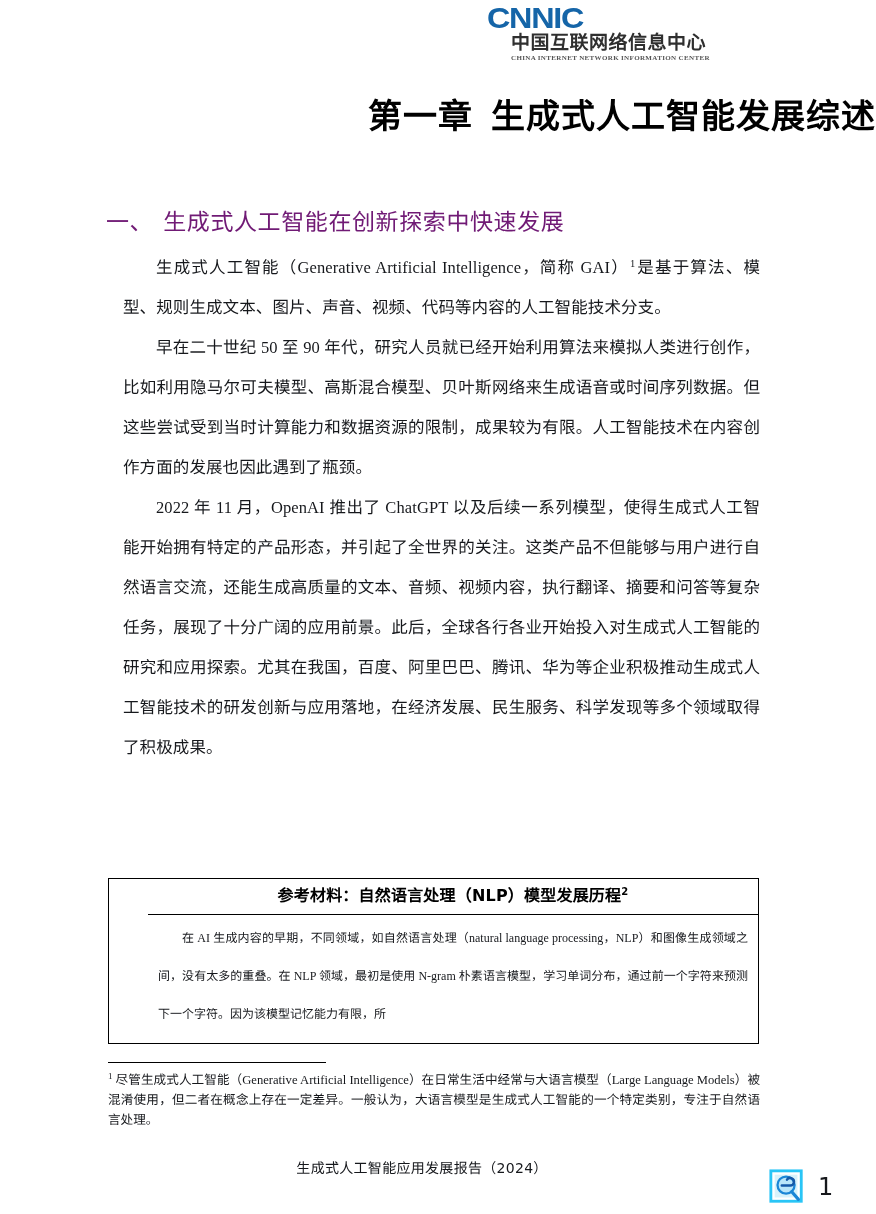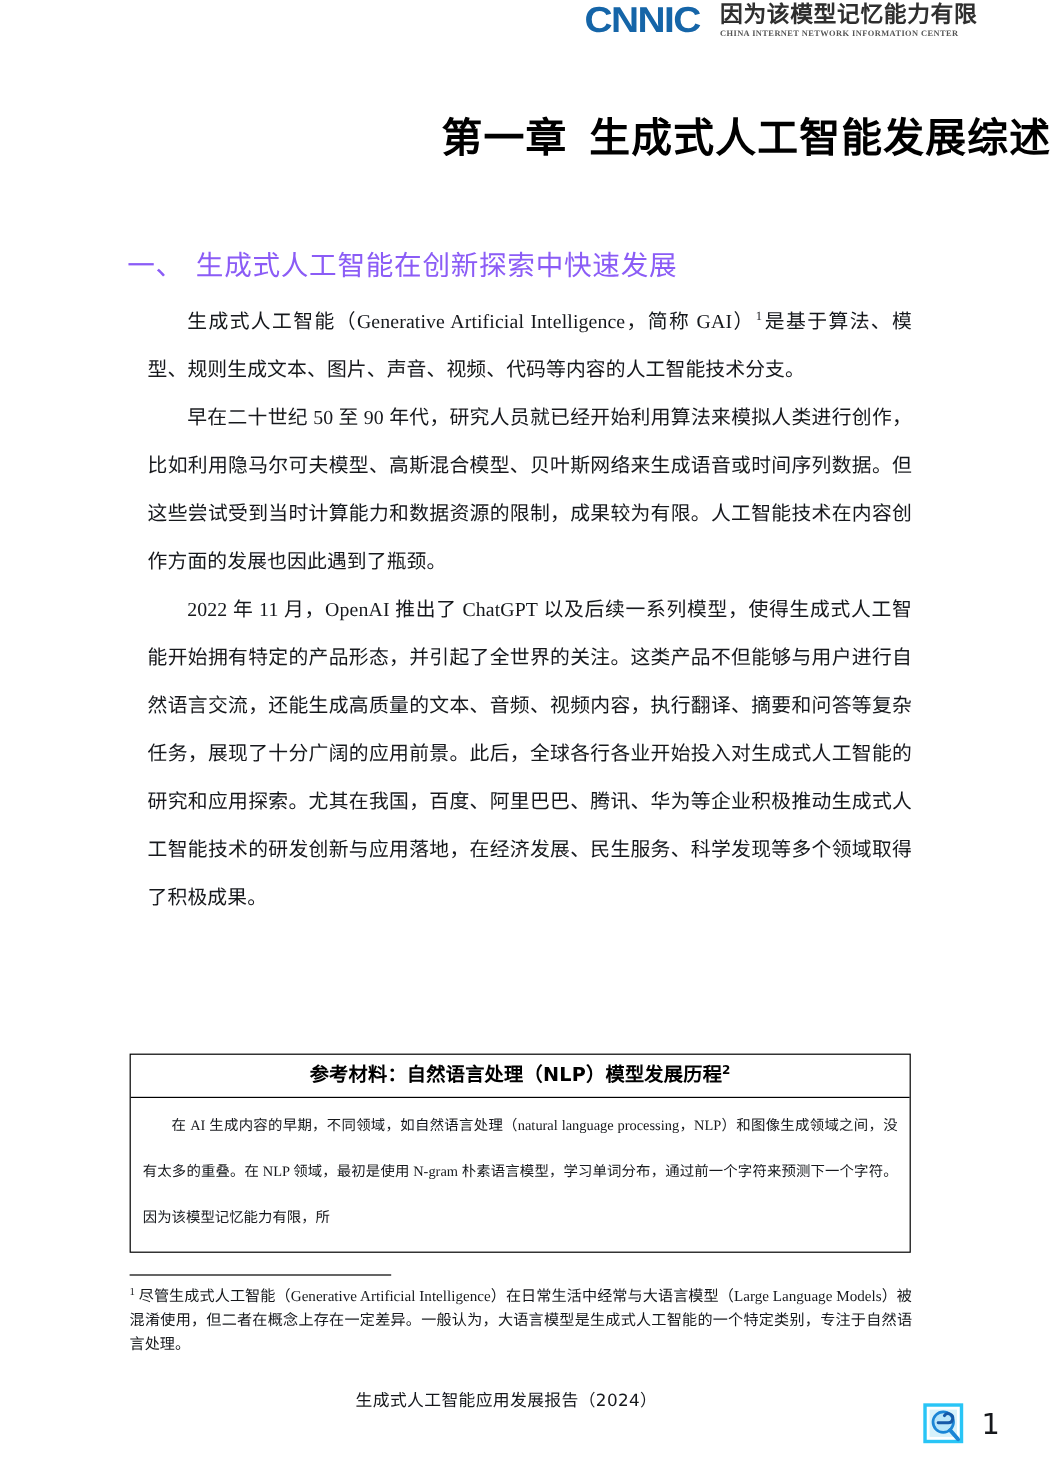--- a/index.html
+++ b/index.html
@@ -25,20 +25,21 @@
     left: 0px;
     width: 876px;
     height: 44px;
   }
   .cnnic-logo {
     position: absolute;
     top: 3px;
     left: 487px;
     display: flex;
     align-items: flex-start;
+    flex-direction: column;
   }
   .cnnic-mark {
     font-family: "Liberation Sans", "DejaVu Sans", sans-serif;
     font-weight: bold;
     font-size: 30px;
     letter-spacing: -1.2px;
     color: #1565a8;
     line-height: 30px;
     transform: scaleX(1.08);
     transform-origin: left top;
@@ -84,21 +85,21 @@
   
   .section-heading {
     position: absolute;
     top: 186px;
     left: 106px;
     font-family: "DejaVu Sans", "Liberation Sans", sans-serif;
     font-weight: normal;
     font-size: 23px;
     line-height: 34px;
     letter-spacing: 0.6px;
-    color: #8b5cf6;
+    color: #701a75;
   }
   .section-heading .num { margin-right: 10px; }
 
   
   .body-block {
     position: absolute;
     top: 248px;
     left: 108px;
     width: 652px;
   }
@@ -120,20 +121,21 @@
   }
 
   
   .ref-box {
     position: absolute;
     top: 878px;
     left: 108px;
     width: 651px;
     border: 1px solid #000000;
     background: #ffffff;
+    padding-left: 39px;
   }
   .ref-box-title {
     border-bottom: 1px solid #000000;
     text-align: center;
     font-family: "DejaVu Sans", "Liberation Sans", sans-serif;
     font-weight: bold;
     font-size: 16px;
     line-height: 20px;
     padding: 7px 0 8px 0;
     color: #000000;
@@ -220,21 +222,21 @@
     color: #16181c;
   }
 </style>
 </head>
 <body>
 
 <div class="page-header">
   <div class="cnnic-logo">
     <div class="cnnic-mark">CNNIC</div>
     <div class="cnnic-text">
-      <div class="cnnic-cn">因为该模型记忆能力有限</div>
+      <div class="cnnic-cn">中国互联网络信息中心</div>
       <div class="cnnic-en">CHINA INTERNET NETWORK INFORMATION CENTER</div>
     </div>
   </div>
 </div>
 
 <h1 class="chapter-title">
   <span>第一章</span><span class="gap"></span><span>生成式人工智能发展综述</span>
 </h1>
 
 <h2 class="section-heading">

